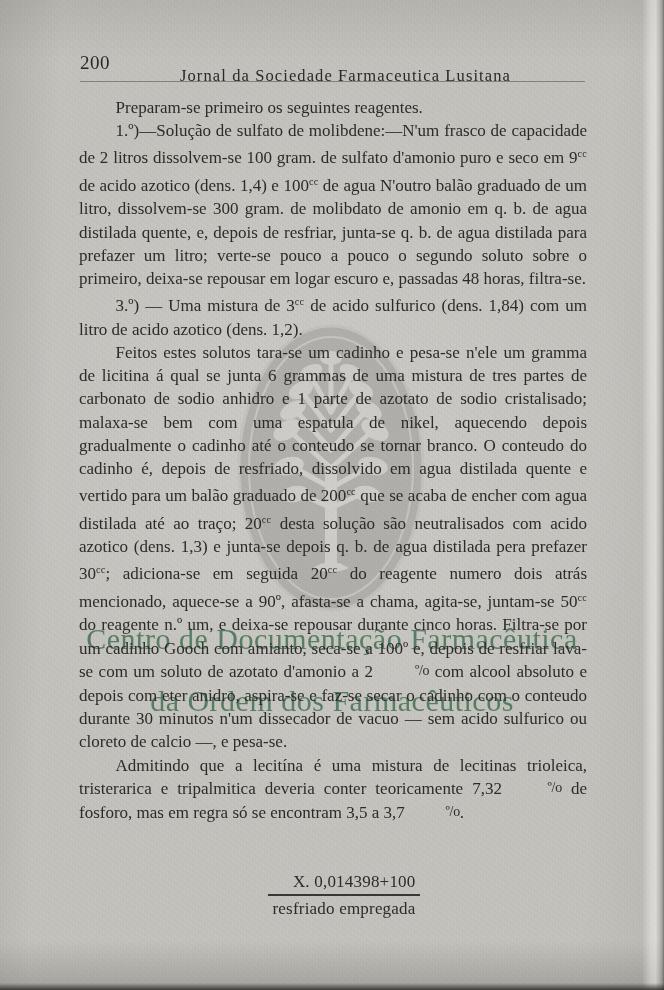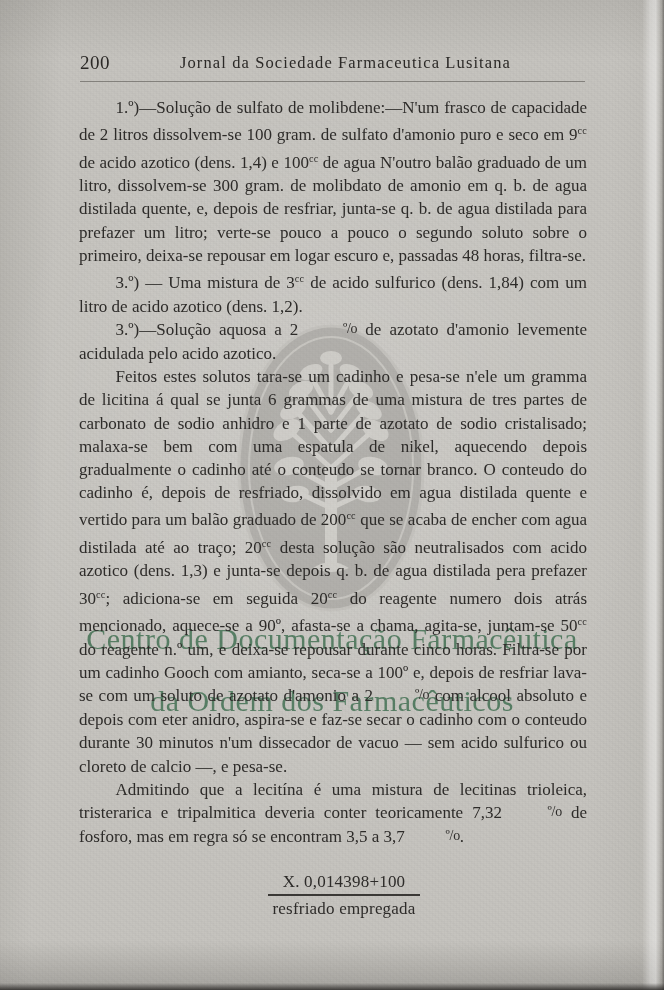--- a/index.html
+++ b/index.html
@@ -113,21 +113,21 @@
     left: 0;
     top: 0;
     font-size: 19px;
     letter-spacing: 0.5px;
     color: #2b2927;
   }
   .runtitle {
     position: absolute;
     left: 0;
     right: 0;
-    top: 1px;
+    top: 14px;
     text-align: center;
     font-size: 16.5px;
     letter-spacing: 1.1px;
     color: #2b2927;
     transform: translateX(13px);
   }
   .rule {
     position: absolute;
     left: 80px;
     top: 81px;
@@ -171,21 +171,21 @@
     position: absolute;
     left: 0;
     right: 0;
     top: 872px;
     text-align: center;
     font-size: 17px;
     color: #2d2b29;
   }
   .frac {
     display: inline-block;
-    text-align: center;
+    text-align: right;
     transform: translateX(12px);
   }
   .frac .num {
     display: block;
     padding: 0 4px 2px 4px;
     white-space: nowrap;
     letter-spacing: 0.2px;
   }
   .frac .bar {
     display: block;
@@ -258,26 +258,26 @@
   <div class="content">
 
     <div class="runhead">
       <span class="folio">200</span>
       <span class="runtitle">Jornal da Sociedade Farmaceutica Lusitana</span>
     </div>
     <div class="rule"></div>
 
     <div class="body">
 
+      <p>Preparam-se primeiro os seguintes reagentes.</p>
 
       <p><span>1.º)—Solução de sulfato de molibdene:—N'um frasco de capacidade de 2 litros dissolvem-se 100 gram. de sulfato d'amonio puro e seco em 9</span><sup class="cc">cc</sup><span> de acido azotico (dens. 1,4) e 100</span><sup class="cc">cc</sup><span> de agua N'outro balão graduado de um litro, dissolvem-se 300 gram. de molibdato de amonio em q. b. de agua distilada quente, e, depois de resfriar, junta-se q. b. de agua distilada para prefazer um litro; verte-se pouco a pouco o segundo soluto sobre o primeiro, deixa-se repousar em logar escuro e, passadas 48 horas, filtra-se.</span></p>
 
       <p><span>3.º) — Uma mistura de 3</span><sup class="cc">cc</sup><span> de acido sulfurico (dens. 1,84) com um litro de acido azotico (dens. 1,2).</span></p>
 
-      <p><span>3.º)—Solução aquosa a 2 </span><span class="pct">º/o</span><span> de azotato d'amonio levemente acidulada pelo acido azotico.</span></p>
 
       <p><span>Feitos estes solutos tara-se um cadinho e pesa-se n'ele um gramma de licitina á qual se junta 6 grammas de uma mistura de tres partes de carbonato de sodio anhidro e 1 parte de azotato de sodio cristalisado; malaxa-se bem com uma espatula de nikel, aquecendo depois gradualmente o cadinho até o conteudo se tornar branco. O conteudo do cadinho é, depois de resfriado, dissolvido em agua distilada quente e vertido para um balão graduado de 200</span><sup class="cc">cc</sup><span> que se acaba de encher com agua distilada até ao traço; 20</span><sup class="cc">cc</sup><span> desta solução são neutralisados com acido azotico (dens. 1,3) e junta-se depois q. b. de agua distilada pera prefazer 30</span><sup class="cc">cc</sup><span>; adiciona-se em seguida 20</span><sup class="cc">cc</sup><span> do reagente numero dois atrás mencionado, aquece-se a 90º, afasta-se a chama, agita-se, juntam-se 50</span><sup class="cc">cc</sup><span> do reagente n.º um, e deixa-se repousar durante cinco horas. Filtra-se por um cadinho Gooch com amianto, seca-se a 100º e, depois de resfriar lava-se com um soluto de azotato d'amonio a 2 </span><span class="pct">º/o</span><span> com alcool absoluto e depois com eter anidro, aspira-se e faz-se secar o cadinho com o conteudo durante 30 minutos n'um dissecador de vacuo — sem acido sulfurico ou cloreto de calcio —, e pesa-se.</span></p>
 
       <p><span>Admitindo que a lecitína é uma mistura de lecitinas trioleica, tristerarica e tripalmitica deveria conter teoricamente 7,32 </span><span class="pct">º/o</span><span> de fosforo, mas em regra só se encontram 3,5 a 3,7 </span><span class="pct">º/o</span><span>.</span></p>
 
 
     </div>
 
     <div class="formula">
       <span class="frac">

